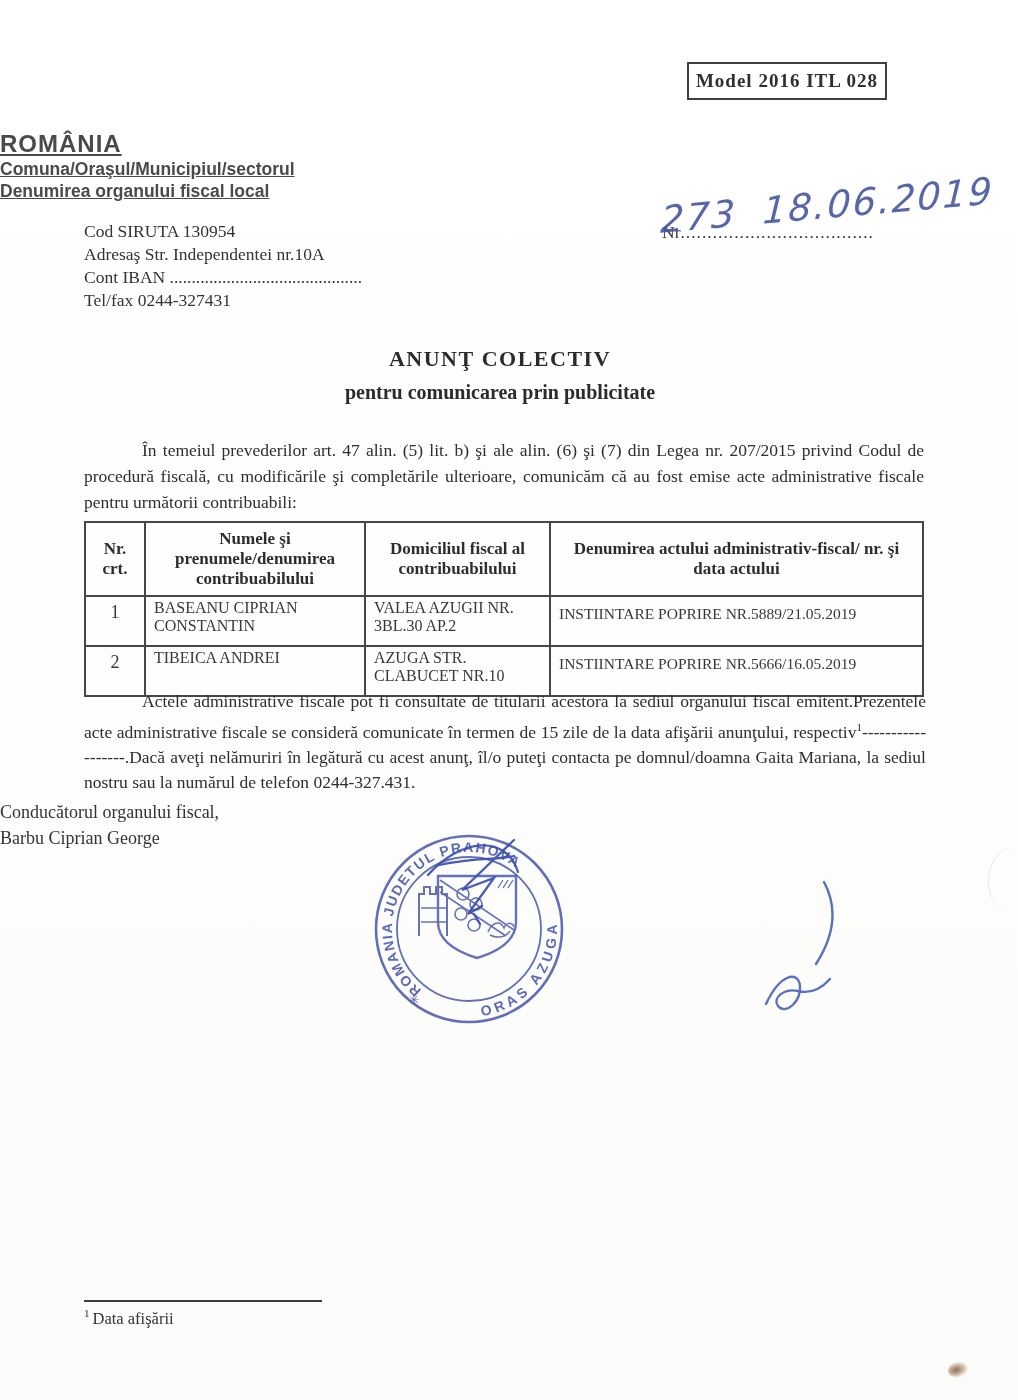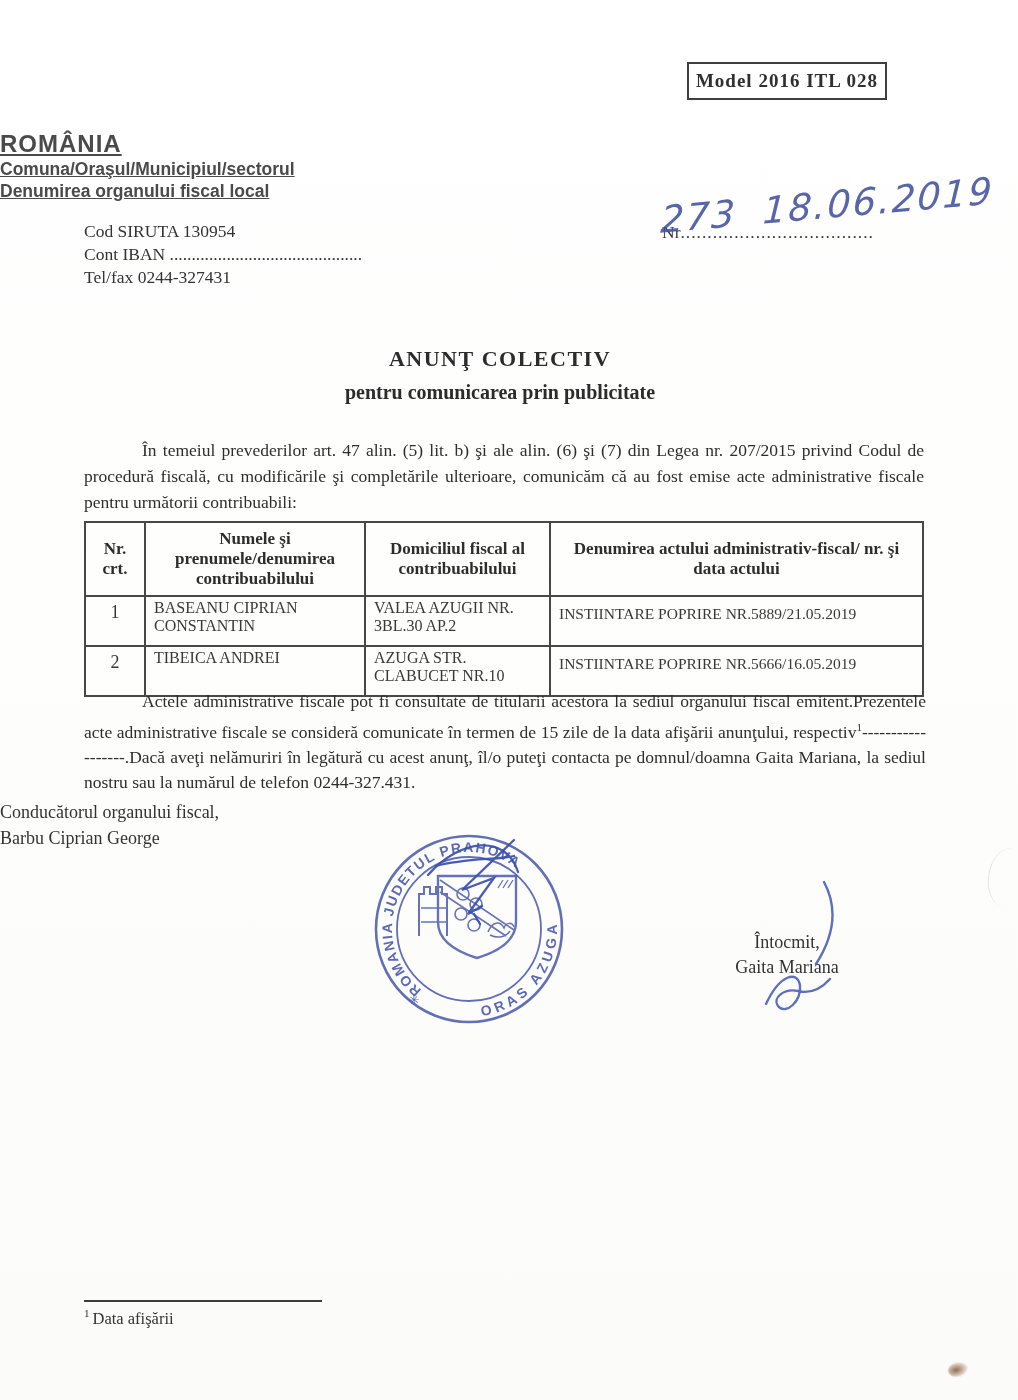--- a/index.html
+++ b/index.html
@@ -70,20 +70,21 @@
   </div>
 
   <div class="header">
     <div class="country">ROMÂNIA</div>
     <div class="sub">Comuna/Oraşul/Municipiul/sectorul</div>
     <div class="sub">Denumirea organului fiscal local</div>
   </div>
 
   <div class="issuer">
     <div>Cod SIRUTA 130954</div>
+    <div>Adresaş Str. Independentei nr.10A</div>
     <div>Cont IBAN ............................................</div>
     <div>Tel/fax 0244-327431</div>
   </div>
 
   <div class="reg">
     <span>Nr</span><span class="dots">....................................</span>
   </div>
   <div class="reg-hand">
     <span>273</span><span class="date">18.06.2019</span>
   </div>
@@ -168,24 +169,20 @@
     </g>
 
     <g stroke="#3a4fae" fill="none" stroke-width="2.3" stroke-linecap="round" opacity="0.92">
       <path d="M62 45 C95 8 140 4 152 42"></path>
       <path d="M148 10 L96 60 L128 48 L102 84 L116 76"></path>
       <path d="M70 36 C100 28 130 30 148 26"></path>
       <path d="M108 84 l6 10"></path>
     </g>
   </svg>
 
-  <div class="intocmit">
-    <div>Întocmit,</div>
-    <div>Gaita Mariana</div>
-  </div>
 
   <svg class="sig2-svg" width="150" height="160" viewBox="0 0 150 160">
     <g stroke="#4a60b4" fill="none" stroke-width="2.4" stroke-linecap="round" opacity="0.9">
       <path d="M88 6 C102 32 98 60 80 88"></path>
       <path d="M30 128 C44 98 62 94 64 110 C66 124 50 140 42 130 C36 122 48 112 62 115 C74 118 84 114 94 103"></path>
     </g>
   </svg>
 
   <div class="footnote-line"></div>
   <div class="footnote">

